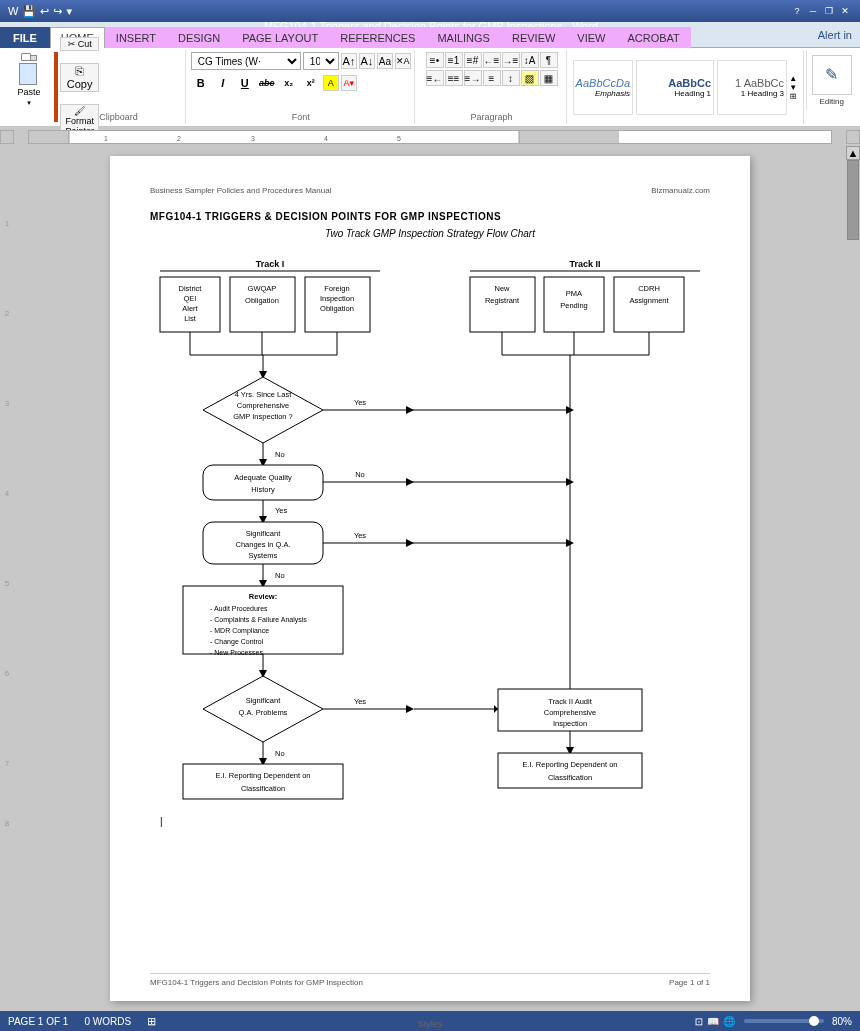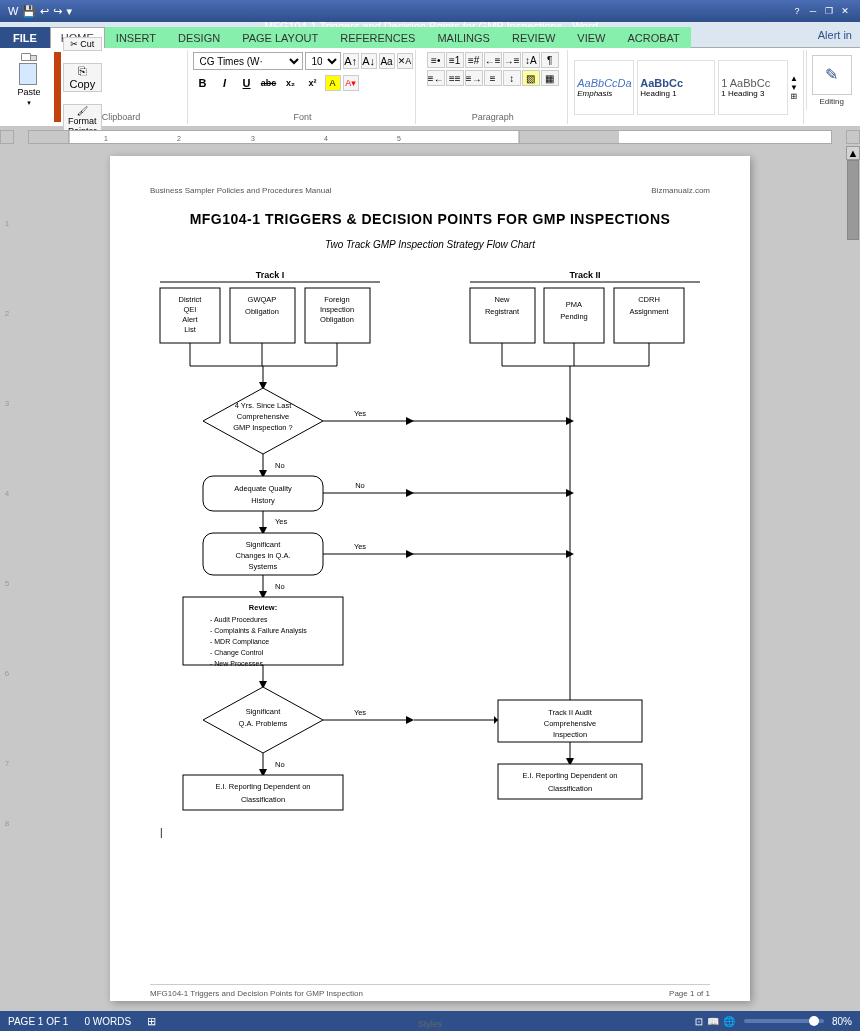--- a/index.html
+++ b/index.html
@@ -32,21 +32,21 @@
       padding-left: 0;
       border-bottom: 1px solid #aaa;
     }
     .ribbon-tab {
       padding: 4px 10px;
       font-size: 11px;
       cursor: pointer;
       border: 1px solid transparent;
       border-bottom: none;
       margin-bottom: -1px;
-      background: #86efac;
+      background: #f0abfc;
       color: #333;
     }
     .ribbon-tab.file-tab {
       background: #2e4f8a;
       color: white;
       padding: 4px 12px;
       font-weight: bold;
     }
     .ribbon-tab.active {
       background: white;
@@ -136,21 +136,21 @@
       border: 1px solid transparent;
       background: transparent;
       cursor: pointer;
       display: flex;
       align-items: center;
       justify-content: center;
     }
     .style-item {
       display: flex;
       flex-direction: column;
-      align-items: flex-start;
+      align-items: flex-end;
       width: 60px;
       height: 60px;
       justify-content: center;
       border: 1px solid #e0e0e0;
       cursor: pointer;
       font-size: 9px;
       padding: 2px;
     }
 
     
@@ -238,24 +238,24 @@
       display: flex;
       justify-content: space-between;
       font-size: 8px;
       color: #555;
       margin-bottom: 16px;
       font-family: Arial, sans-serif;
     }
 
     
     .doc-title {
-      text-align: center;
-      font-size: 14px;
+      text-align: left;
+      font-size: 10px;
       font-weight: bold;
-      margin-bottom: 12px;
+      margin-bottom: 6px;
       font-family: Arial, sans-serif;
       letter-spacing: 0.5px;
     }
     .doc-subtitle {
       text-align: center;
       font-size: 10px;
       font-style: italic;
       margin-bottom: 16px;
       font-family: Arial, sans-serif;
     }
@@ -307,21 +307,21 @@
   <div class="ribbon-tab">MAILINGS</div>
   <div class="ribbon-tab">REVIEW</div>
   <div class="ribbon-tab">VIEW</div>
   <div class="ribbon-tab">ACROBAT</div>
   <div id="sign-in">Alert in</div>
 </div>
 
 <div id="ribbon">
 
   <div class="ribbon-group" style="flex-direction:row; align-items:stretch;">
-    <div style="display:flex;flex-direction:column;align-items:center;border-right:7px solid #c2410c;padding-right:4px;">
+    <div style="display:flex;flex-direction:column;align-items:center;border-right:4px solid #c2410c;padding-right:4px;">
       <div class="paste-btn">
         <div style="width:28px;height:34px;position:relative;">
           <div style="position:absolute;bottom:0;left:4px;width:18px;height:22px;background:#d4e8ff;border:1px solid #888;"></div>
           <div style="position:absolute;top:2px;left:8px;width:14px;height:6px;background:#ddd;border:1px solid #888;"></div>
           <div style="position:absolute;top:0;left:6px;width:10px;height:8px;background:#fff;border:1px solid #888;border-radius:1px 1px 0 0;"></div>
         </div>
         <span style="font-size:9px;">Paste</span>
         <span style="font-size:7px;">▾</span>
       </div>
     </div>
@@ -344,21 +344,21 @@
         </select>
         <button class="small-btn" style="font-size:11px;">A↑</button>
         <button class="small-btn" style="font-size:11px;">A↓</button>
         <button class="small-btn">Aa</button>
         <button class="small-btn" style="font-size:9px;">✕A</button>
       </div>
       <div class="font-row">
         <button class="format-btn" style="font-weight:bold;">B</button>
         <button class="format-btn" style="font-style:italic;">I</button>
         <button class="format-btn" style="text-decoration:underline;">U</button>
-        <button class="format-btn" style="font-size:9px;text-decoration:line-through;">abc</button>
+        <button class="format-btn" style="font-size:9px;text-decoration:line-through;font-style:italic;">abc</button>
         <button class="format-btn" style="font-size:9px;">x₂</button>
         <button class="format-btn" style="font-size:9px;">x²</button>
         <button class="small-btn" style="background:yellow;font-size:9px;">A</button>
         <button class="small-btn" style="font-size:9px;color:red;">A▾</button>
       </div>
     </div>
     <div class="ribbon-group-label">Font</div>
   </div>
 
   <div class="ribbon-group" style="min-width:150px;">

